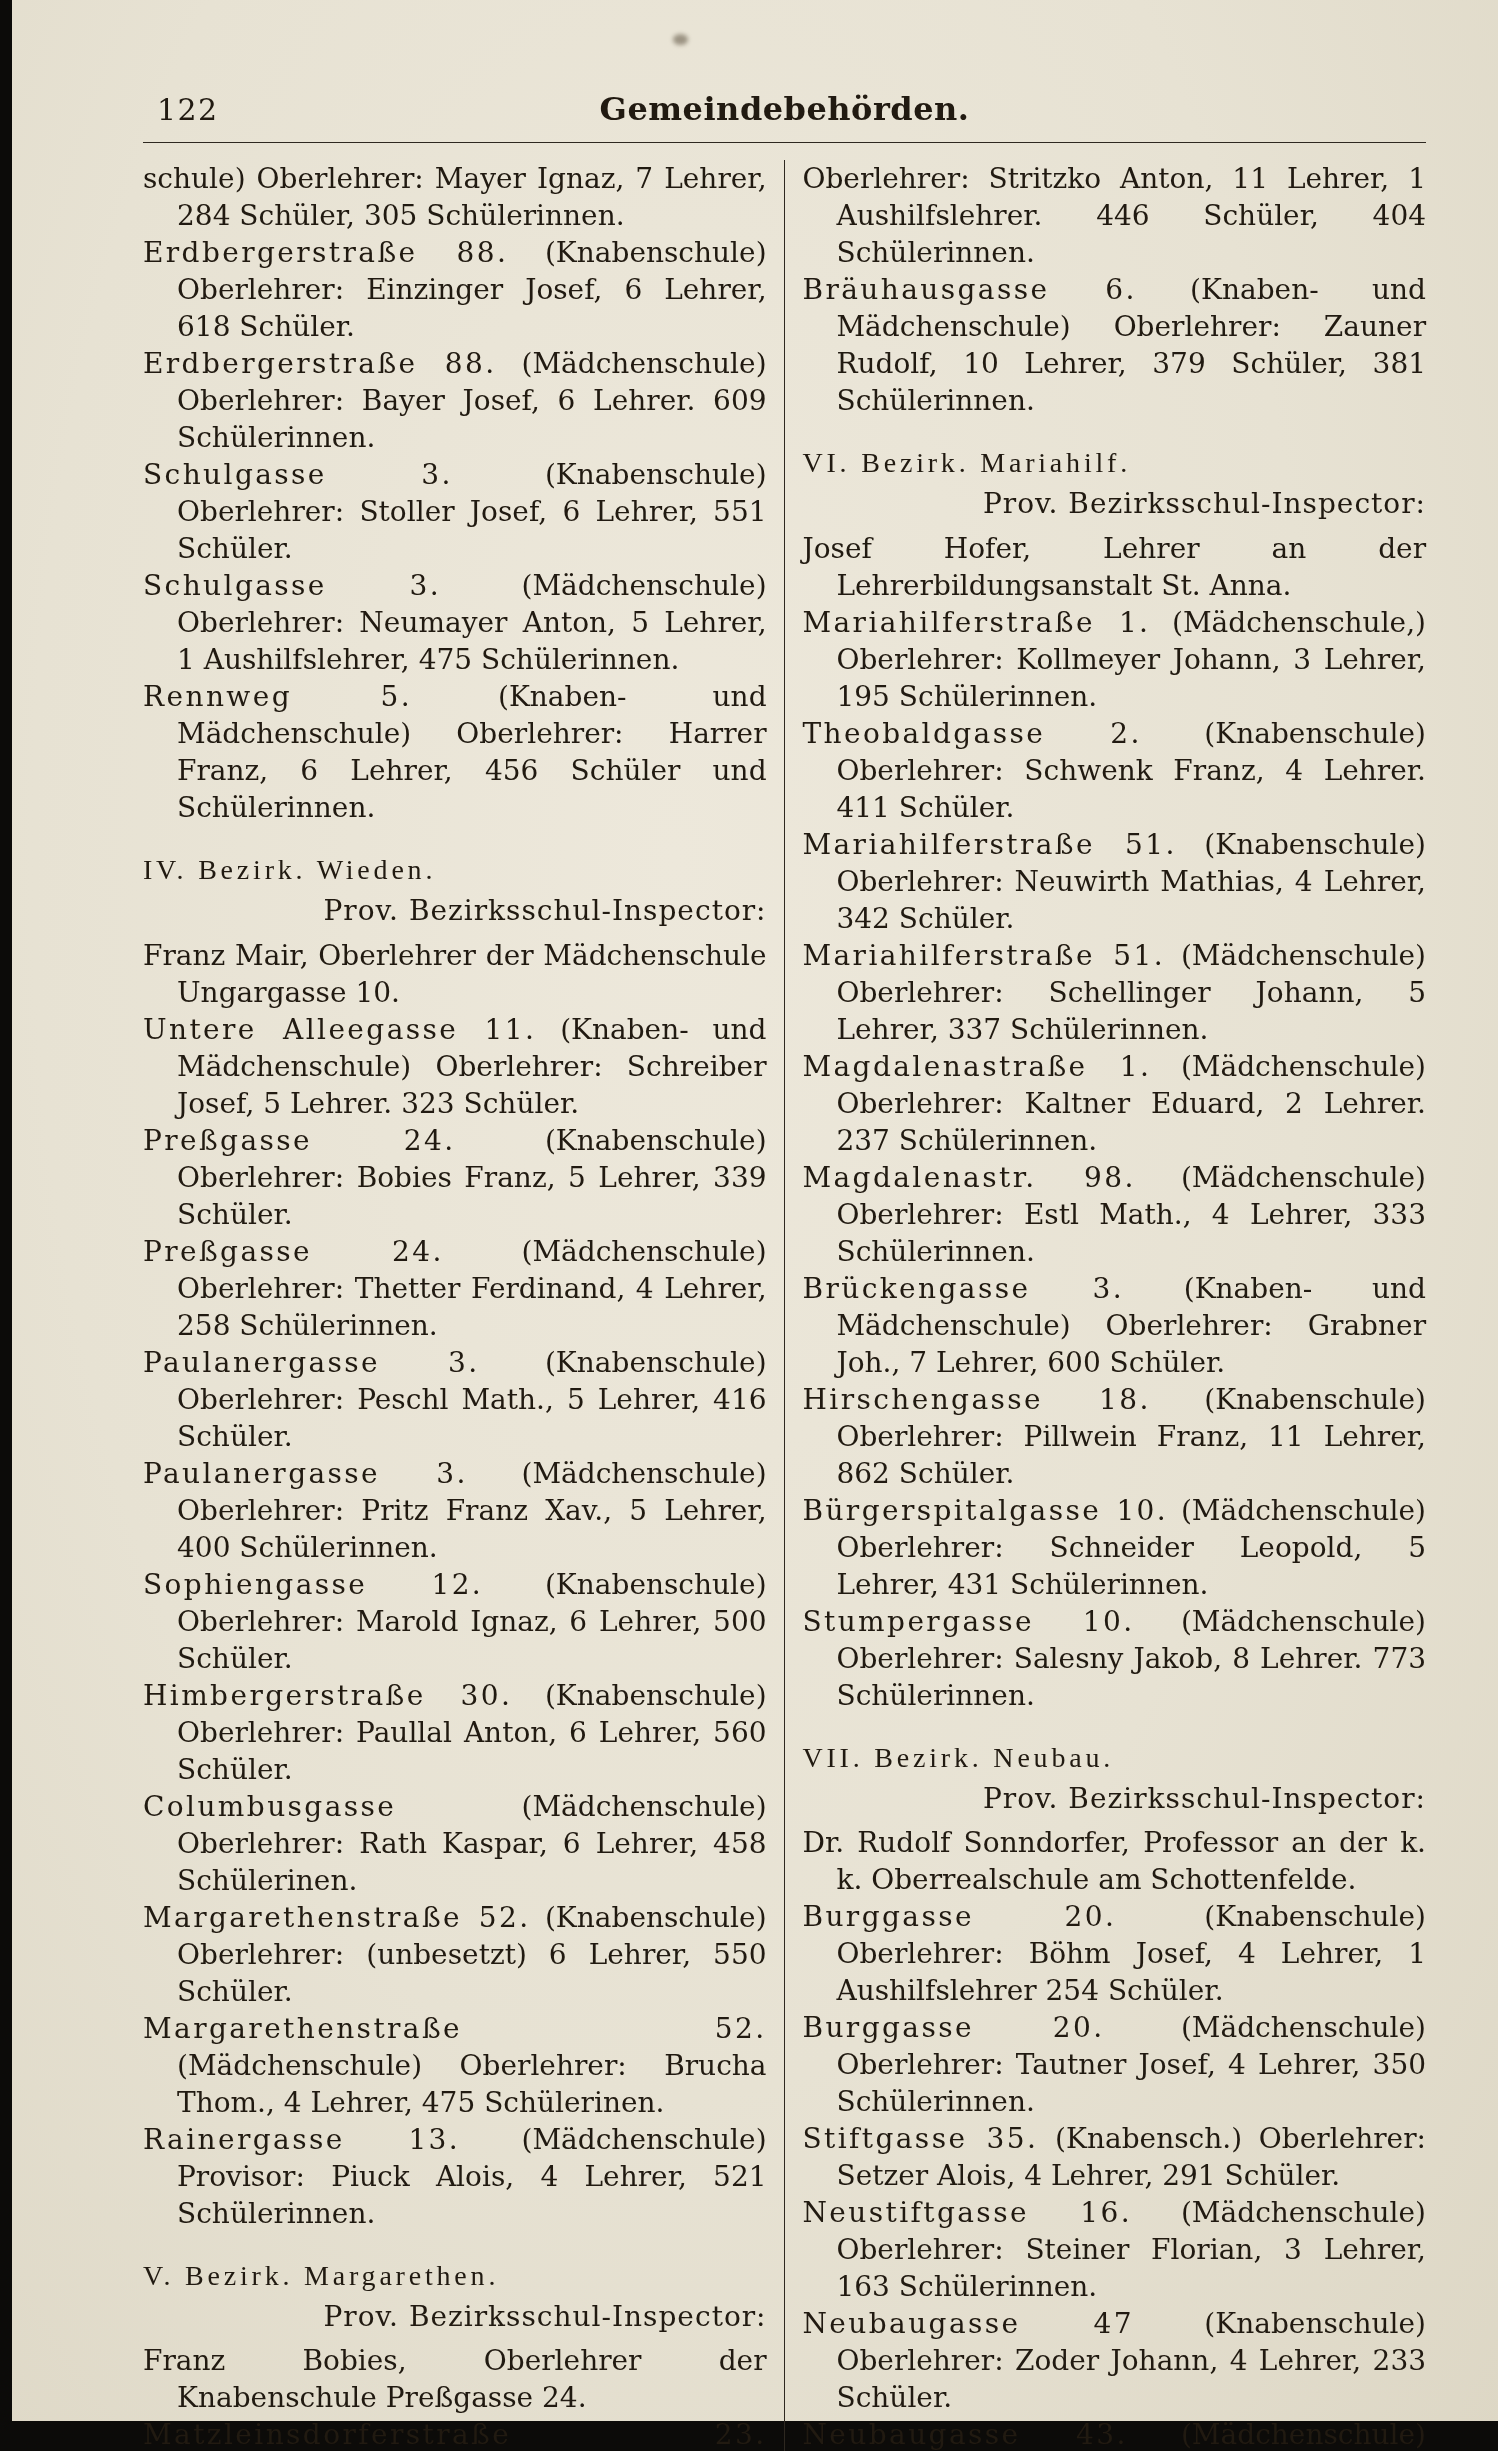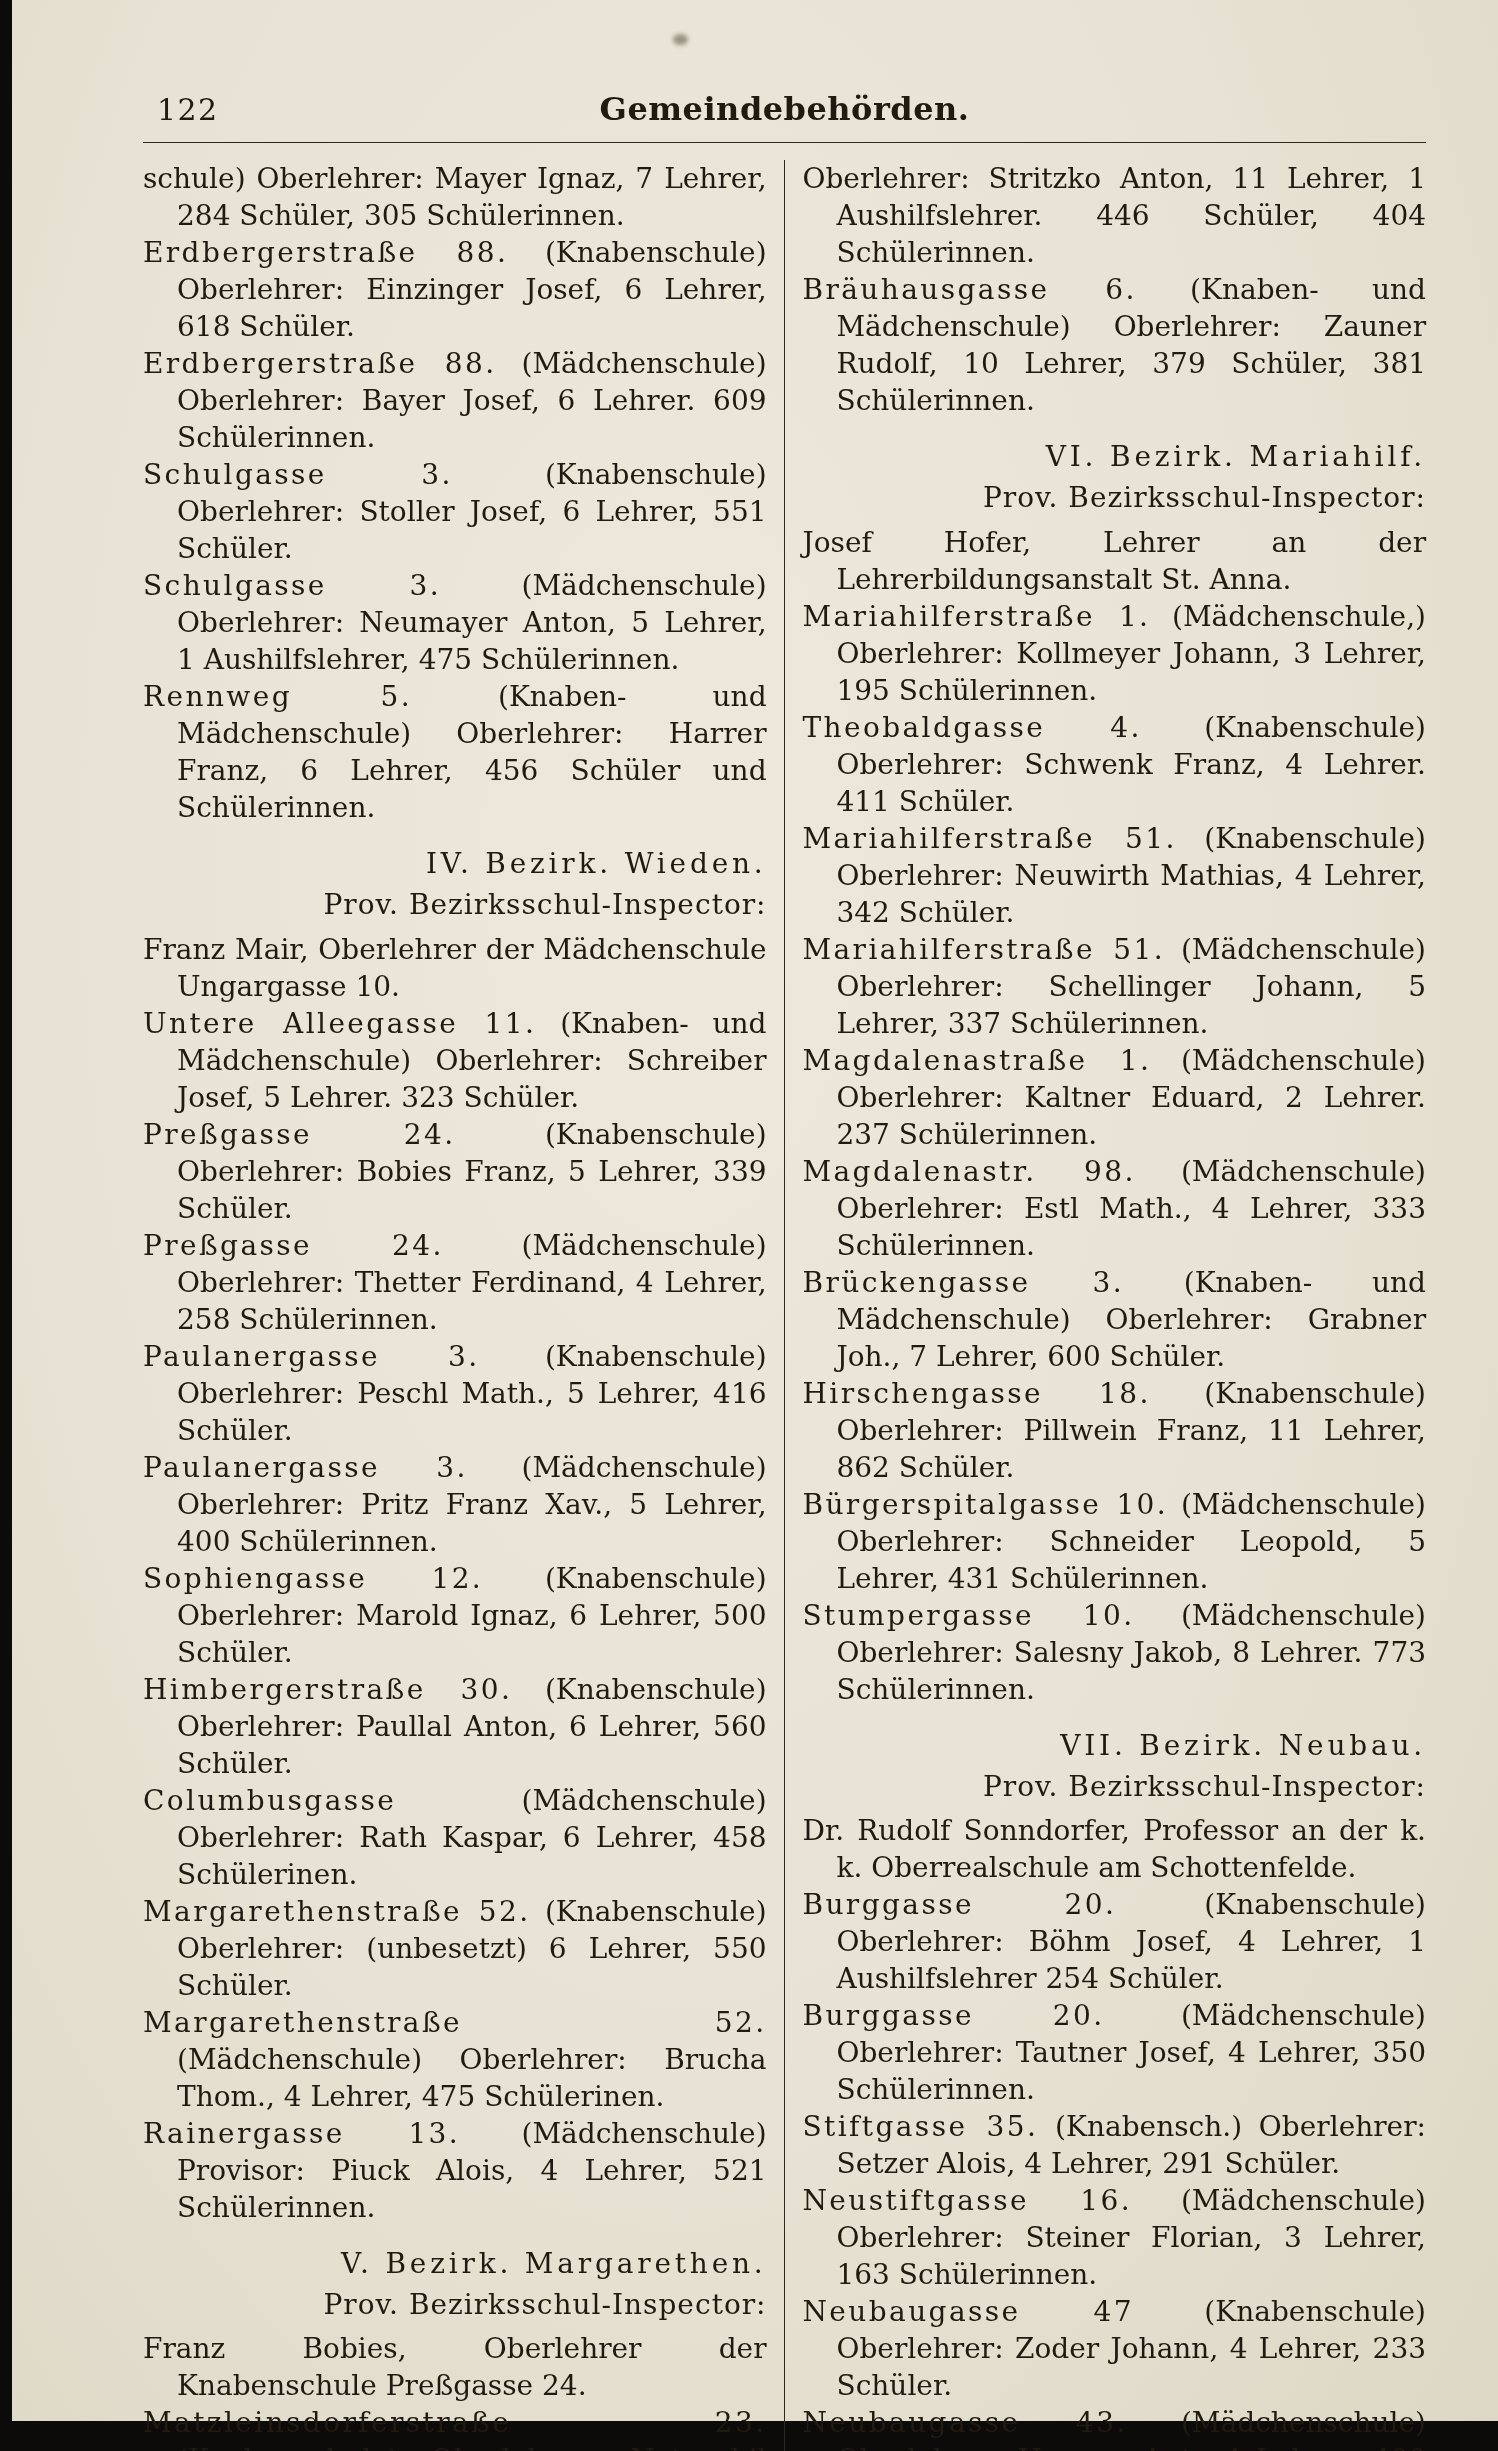--- a/index.html
+++ b/index.html
@@ -22,22 +22,22 @@
   .pagenum{position:absolute;left:14px;top:3.8px;font-size:30px;letter-spacing:1.4px;}
   .running-title{position:absolute;left:0;right:0;top:1.9px;text-align:center;
     font-weight:bold;font-size:32px;letter-spacing:0.5px;}
   .header-rule{height:1.9px;background:#2e2820;margin-top:7.6px;}
   .columns{display:flex;margin-top:17px;align-items:stretch;}
   .col{flex:1 1 0;min-width:0;font-size:28px;line-height:37px;text-align:justify;
     text-justify:inter-word;}
   .col-divider{width:1.9px;background:#2e2820;margin:0 17px;}
   .col p{margin:0;}
   .col p.entry, .col p.intro{padding-left:34px;text-indent:-34px;}
-  .col p.heading{text-align:right;letter-spacing:3.8px;margin-top:19px;margin-bottom:3.8px;
-    padding-left:0;text-indent:0;}
+  .col p.heading{text-align:left;letter-spacing:3.8px;margin-top:25px;margin-bottom:3.8px;
+    padding-left:0;text-indent:0;font-family:Liberation Serif, serif;}
   .col p.subheading{text-align:right;margin-bottom:7.6px;padding-left:0;text-indent:0;
     letter-spacing:1px;}
   .lead{letter-spacing:2.4px;}
 </style>
 </head>
 <body>
 
 <div class="paper"></div>
 <div class="edge-left"></div>
 <div class="edge-bottom"></div>
@@ -77,21 +77,21 @@
         <p class="entry"><span class="lead">Matzleinsdorferstraße 23.</span> (Knabenschule) Oberlehrer: Netuschil Vincenz, 7 Lehrer, 1 Aushilfslehrer. 627 Schüler.</p>
       </div>
     <div class="col-divider"></div>
     <div class="col" id="col-right">
         <p class="entry">Oberlehrer: Stritzko Anton, 11 Lehrer, 1 Aushilfslehrer. 446 Schüler, 404 Schülerinnen.</p>
         <p class="entry"><span class="lead">Bräuhausgasse 6.</span> (Knaben- und Mädchenschule) Oberlehrer: Zauner Rudolf, 10 Lehrer, 379 Schüler, 381 Schülerinnen.</p>
         <p class="heading">VI. Bezirk. Mariahilf.</p>
         <p class="subheading">Prov. Bezirksschul-Inspector:</p>
         <p class="intro">Josef Hofer, Lehrer an der Lehrerbildungsanstalt St. Anna.</p>
         <p class="entry"><span class="lead">Mariahilferstraße 1.</span> (Mädchenschule,) Oberlehrer: Kollmeyer Johann, 3 Lehrer, 195 Schülerinnen.</p>
-        <p class="entry"><span class="lead">Theobaldgasse 4.</span> (Knabenschule) Oberlehrer: Schwenk Franz, 4 Lehrer. 411 Schüler.</p>
+        <p class="entry"><span class="lead">Theobaldgasse 2.</span> (Knabenschule) Oberlehrer: Schwenk Franz, 4 Lehrer. 411 Schüler.</p>
         <p class="entry"><span class="lead">Mariahilferstraße 51.</span> (Knabenschule) Oberlehrer: Neuwirth Mathias, 4 Lehrer, 342 Schüler.</p>
         <p class="entry"><span class="lead">Mariahilferstraße 51.</span> (Mädchenschule) Oberlehrer: Schellinger Johann, 5 Lehrer, 337 Schülerinnen.</p>
         <p class="entry"><span class="lead">Magdalenastraße 1.</span> (Mädchenschule) Oberlehrer: Kaltner Eduard, 2 Lehrer. 237 Schülerinnen.</p>
         <p class="entry"><span class="lead">Magdalenastr. 98.</span> (Mädchenschule) Oberlehrer: Estl Math., 4 Lehrer, 333 Schülerinnen.</p>
         <p class="entry"><span class="lead">Brückengasse 3.</span> (Knaben- und Mädchenschule) Oberlehrer: Grabner Joh., 7 Lehrer, 600 Schüler.</p>
         <p class="entry"><span class="lead">Hirschengasse 18.</span> (Knabenschule) Oberlehrer: Pillwein Franz, 11 Lehrer, 862 Schüler.</p>
         <p class="entry"><span class="lead">Bürgerspitalgasse 10.</span> (Mädchenschule) Oberlehrer: Schneider Leopold, 5 Lehrer, 431 Schülerinnen.</p>
         <p class="entry"><span class="lead">Stumpergasse 10.</span> (Mädchenschule) Oberlehrer: Salesny Jakob, 8 Lehrer. 773 Schülerinnen.</p>
         <p class="heading">VII. Bezirk. Neubau.</p>
         <p class="subheading">Prov. Bezirksschul-Inspector:</p>

